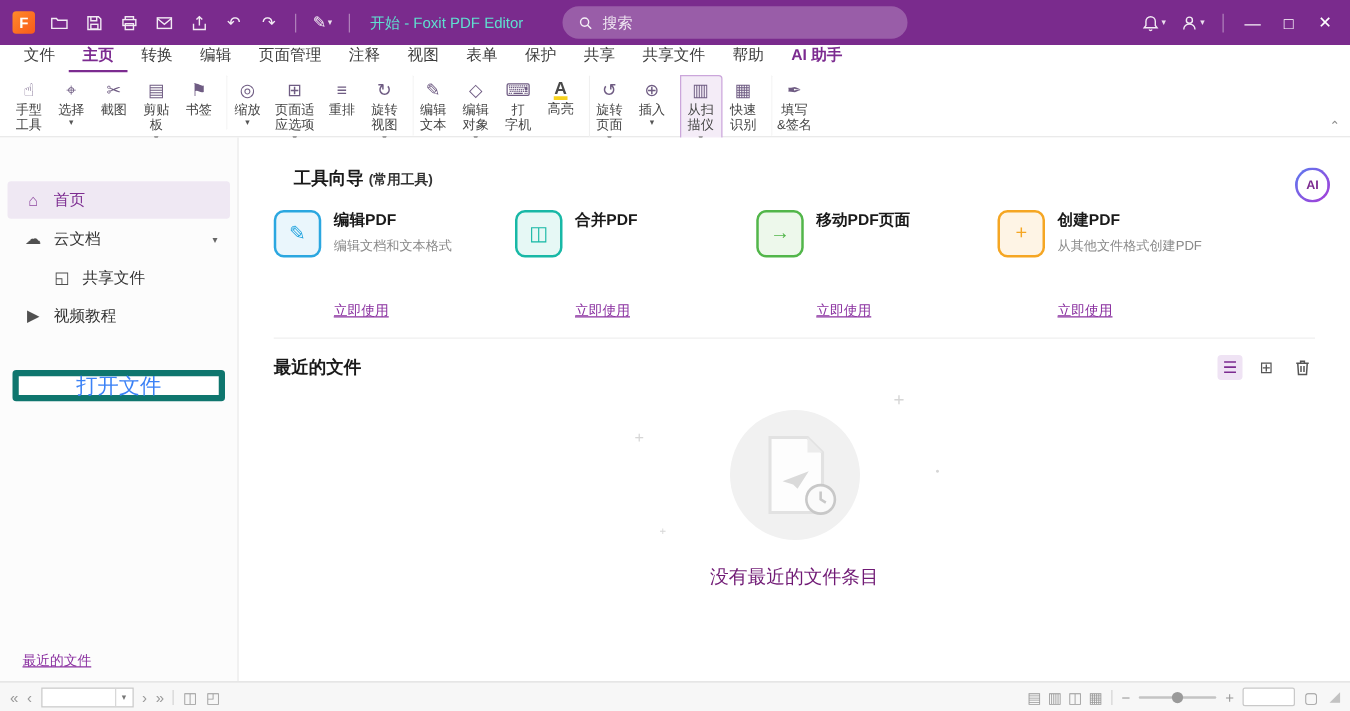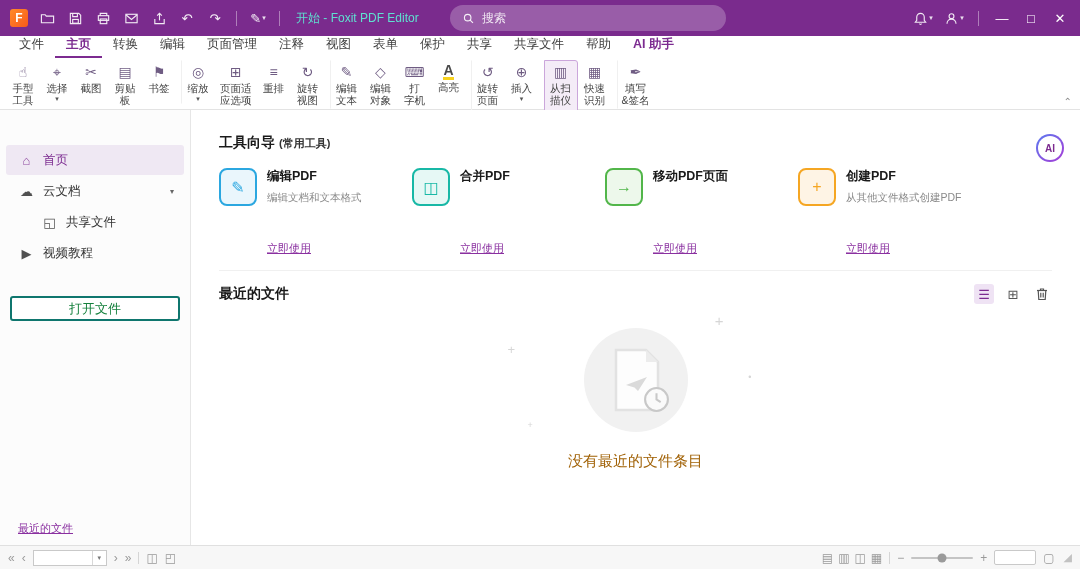--- a/index.html
+++ b/index.html
@@ -42,26 +42,26 @@
 
   
   .workspace { position:absolute; top:110px; bottom:24px; left:0; right:0; display:flex; }
   .sidebar { width:191px; background:#FCFCFC; border-right:1px solid #E6E6E6; position:relative; padding-top:34px; }
   .side-item { height:30px; display:flex; align-items:center; gap:9px; padding:0 10px 0 13px; margin:1px 6px; border-radius:3px; font-size:12.5px; color:#333; }
   .side-item.active { background:#EFE8F3; color:#7C2B90; }
   .side-item.indent { padding-left:36px; }
   .si-icon { width:15px; text-align:center; font-size:13px; color:inherit; opacity:.85; }
   .si-caret { margin-left:auto; font-size:8px; color:#666; }
   .si-caret:empty { display:none; }
-  .open-file-btn { width:170px; height:25px; margin:28px auto 0; display:flex; align-items:center; justify-content:center; background:#fff; border:2px solid #0f766e; border-radius:3px; font-size:13px; color:#15803d; }
+  .open-file-btn { width:170px; height:25px; margin:28px auto 0; display:flex; align-items:center; justify-content:center; background:#fff; border:5px solid #0f766e; border-radius:3px; font-size:17px; color:#3b82f6; }
   .support-link { position:absolute; left:18px; bottom:9px; font-size:11px; color:#8A30A0; text-decoration:underline; }
 
   
   .content { flex:1; position:relative; background:#fff; overflow:hidden; }
-  .tools-header { margin:24px 28px 0; font-size:14px; font-weight:bold; color:#1A1A1A; }
+  .tools-header { margin:24px 44px 0; font-size:14px; font-weight:bold; color:#1A1A1A; }
   .tools-header .sub { font-size:11px; font-weight:bold; color:#333; margin-left:4px; }
   .ai-fab { position:absolute; top:24px; right:16px; width:28px; height:28px; border-radius:50%; border:2px solid transparent; background:linear-gradient(#fff,#fff) padding-box, linear-gradient(135deg,#5A7BF0,#A83BD6) border-box; display:flex; align-items:center; justify-content:center; font-size:10px; font-weight:bold; color:#7C2B90; }
   .cards { display:flex; margin:16px 28px 0; }
   .card { width:193px; display:flex; gap:10px; height:88px; }
   .card-icon { width:38px; height:38px; border-radius:8px; border:2px solid; display:flex; align-items:center; justify-content:center; font-size:16px; flex:0 0 auto; }
   .card-body { display:flex; flex-direction:column; }
   .card-title { font-size:12.5px; font-weight:bold; color:#1A1A1A; margin-bottom:5px; }
   .card-desc { font-size:10.5px; color:#8A8A8A; line-height:1.5; width:120px; }
   .card-link { font-size:11px; color:#8A30A0; text-decoration:underline; margin-top:auto; }
 
@@ -75,21 +75,21 @@
 
   .empty-state { display:flex; flex-direction:column; align-items:center; margin-top:24px; }
   .illus { position:relative; width:104px; height:104px; border-radius:50%; background:#F1F1F1; display:flex; align-items:center; justify-content:center; }
   .doc-wrap { position:relative; width:56px; height:64px; }
   .clock { position:absolute; right:-6px; bottom:-4px; }
   .sparkle { position:absolute; color:#D6D6D6; font-size:13px; }
   .sp1 { left:-76px; top:14px; }
   .sp2 { right:-36px; top:-16px; font-size:15px; }
   .sp3 { right:-64px; top:44px; font-size:9px; }
   .sp4 { left:-56px; top:92px; font-size:9px; }
-  .empty-title { margin-top:20px; font-size:15px; color:#a16207; }
+  .empty-title { margin-top:20px; font-size:15px; color:#701a75; }
   .empty-sub { margin-top:9px; font-size:11.5px; color:#8C8C8C; }
 
   
   .statusbar { position:absolute; left:0; right:0; bottom:0; height:24px; background:#F7F7F7; border-top:1px solid #E0E0E0; display:flex; align-items:center; padding:0 8px; color:#8A8A8A; font-size:12px; }
   .sb-left, .sb-right { display:flex; align-items:center; gap:7px; }
   .sb-right { margin-left:auto; }
   .sb-glyph { color:#9A9A9A; font-size:12px; line-height:1; }
   .page-box { width:74px; height:16px; background:#fff; border:1px solid #C9C9C9; display:flex; align-items:center; }
   .page-box input { flex:1; border:none; outline:none; font-size:11px; padding:0 4px; width:50px; font-family:inherit; background:transparent; }
   .page-box .pb-caret { width:14px; height:100%; border-left:1px solid #D8D8D8; font-size:7px; color:#777; display:flex; align-items:center; justify-content:center; }

